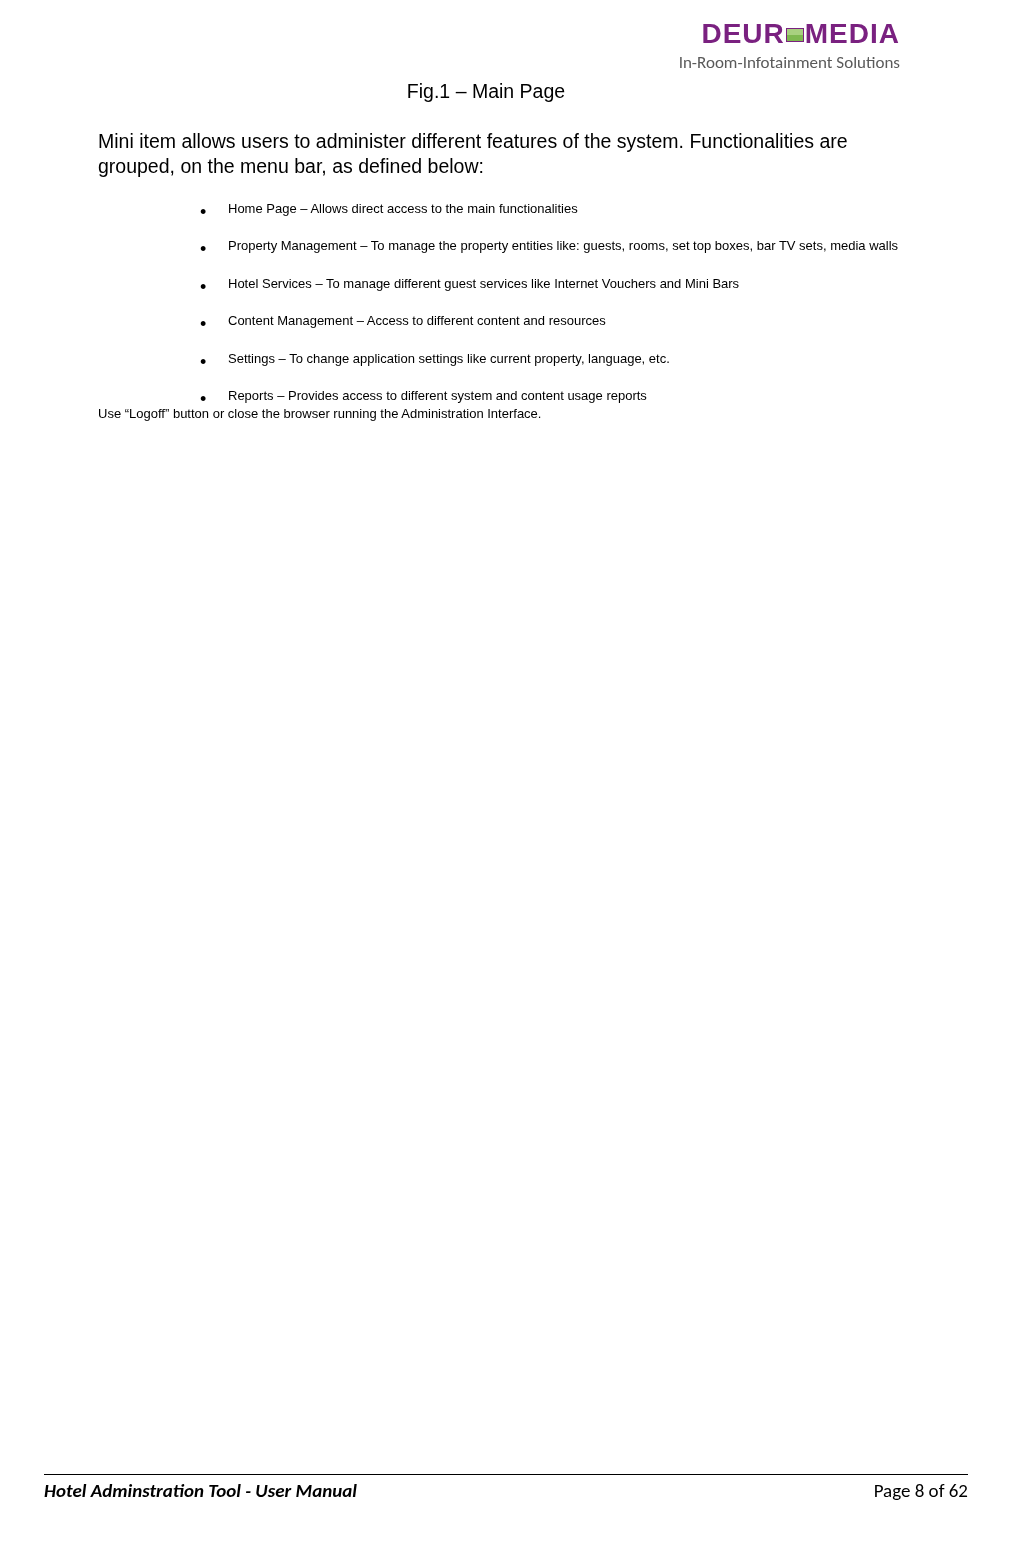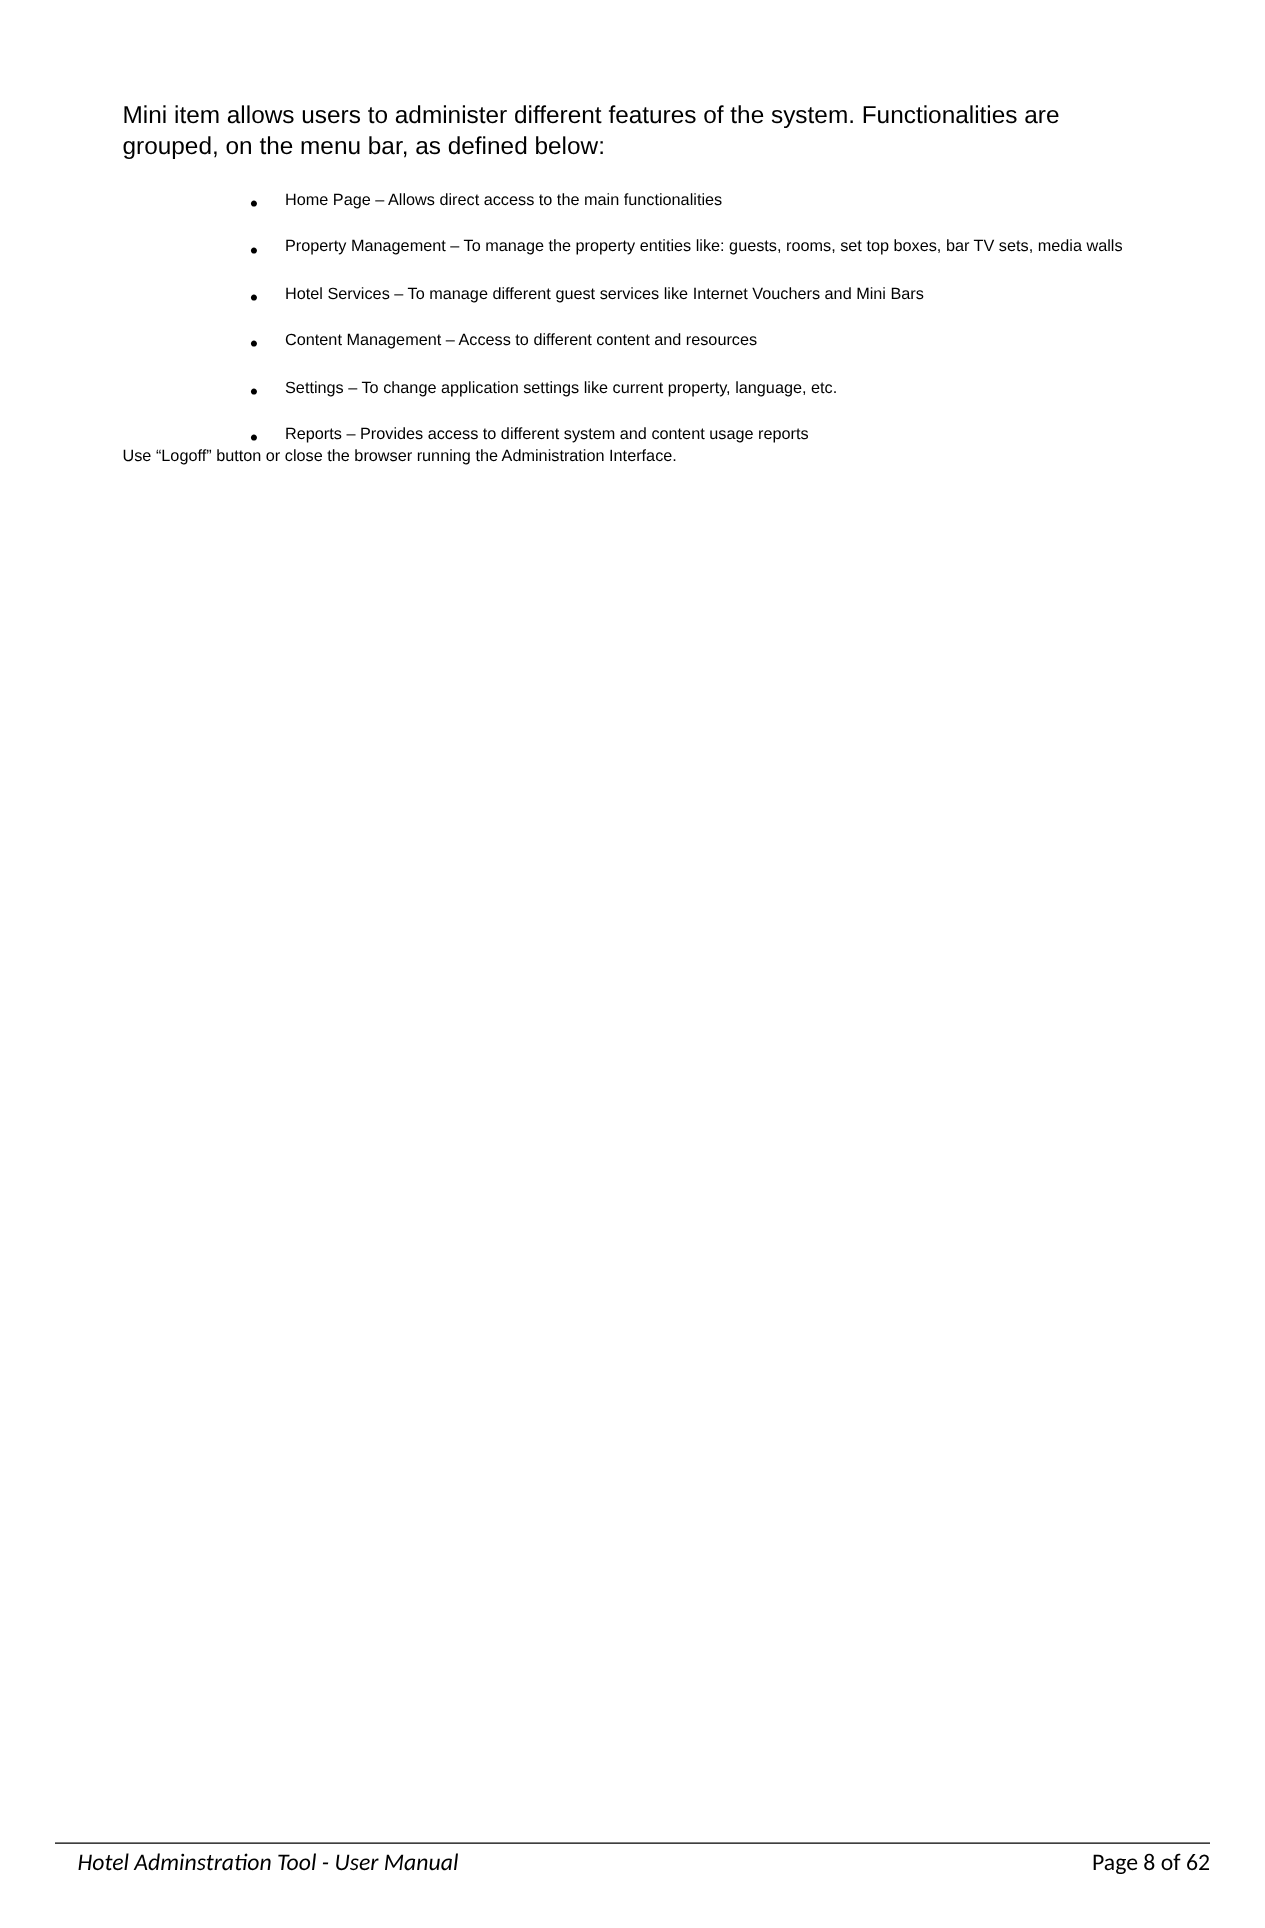--- a/index.html
+++ b/index.html
@@ -112,32 +112,40 @@
       margin-bottom: 4px;
     }
     .footer-row {
       display: flex;
       justify-content: space-between;
       font-family: Calibri, Arial, sans-serif;
       font-size: 19px;
     }
     .footer-left {
       font-style: italic;
-      font-weight: normal;
-      margin-left: 18px;
+      font-weight: bold;
     }
     .footer-right {}
   </style>
 </head>
 <body>
 
 <div class="page">
 
+  <div class="header-logo">
+    <div class="logo-main">
+      <span>DEUR</span>
+      <span class="logo-icon"></span>
+      <span>MEDIA</span>
+    </div>
+    <div class="logo-tagline">In-Room-Infotainment Solutions</div>
+  </div>
 
   <div class="content">
+    <div class="fig-caption">Fig.1 – Main Page</div>
 
     <p class="intro-para">Mini item allows users to administer different features of the system. Functionalities are grouped, on the menu bar, as defined below:</p>
 
     <ul class="bullets">
       <li>Home Page – Allows direct access to the main functionalities</li>
       <li>Property Management – To manage the property entities like: guests, rooms, set top boxes, bar TV sets, media walls</li>
       <li>Hotel Services – To manage different guest services like Internet Vouchers and Mini Bars</li>
       <li>Content Management – Access to different content and resources</li>
       <li>Settings – To change application settings like current property, language, etc.</li>
       <li>Reports – Provides access to different system and content usage reports</li>

